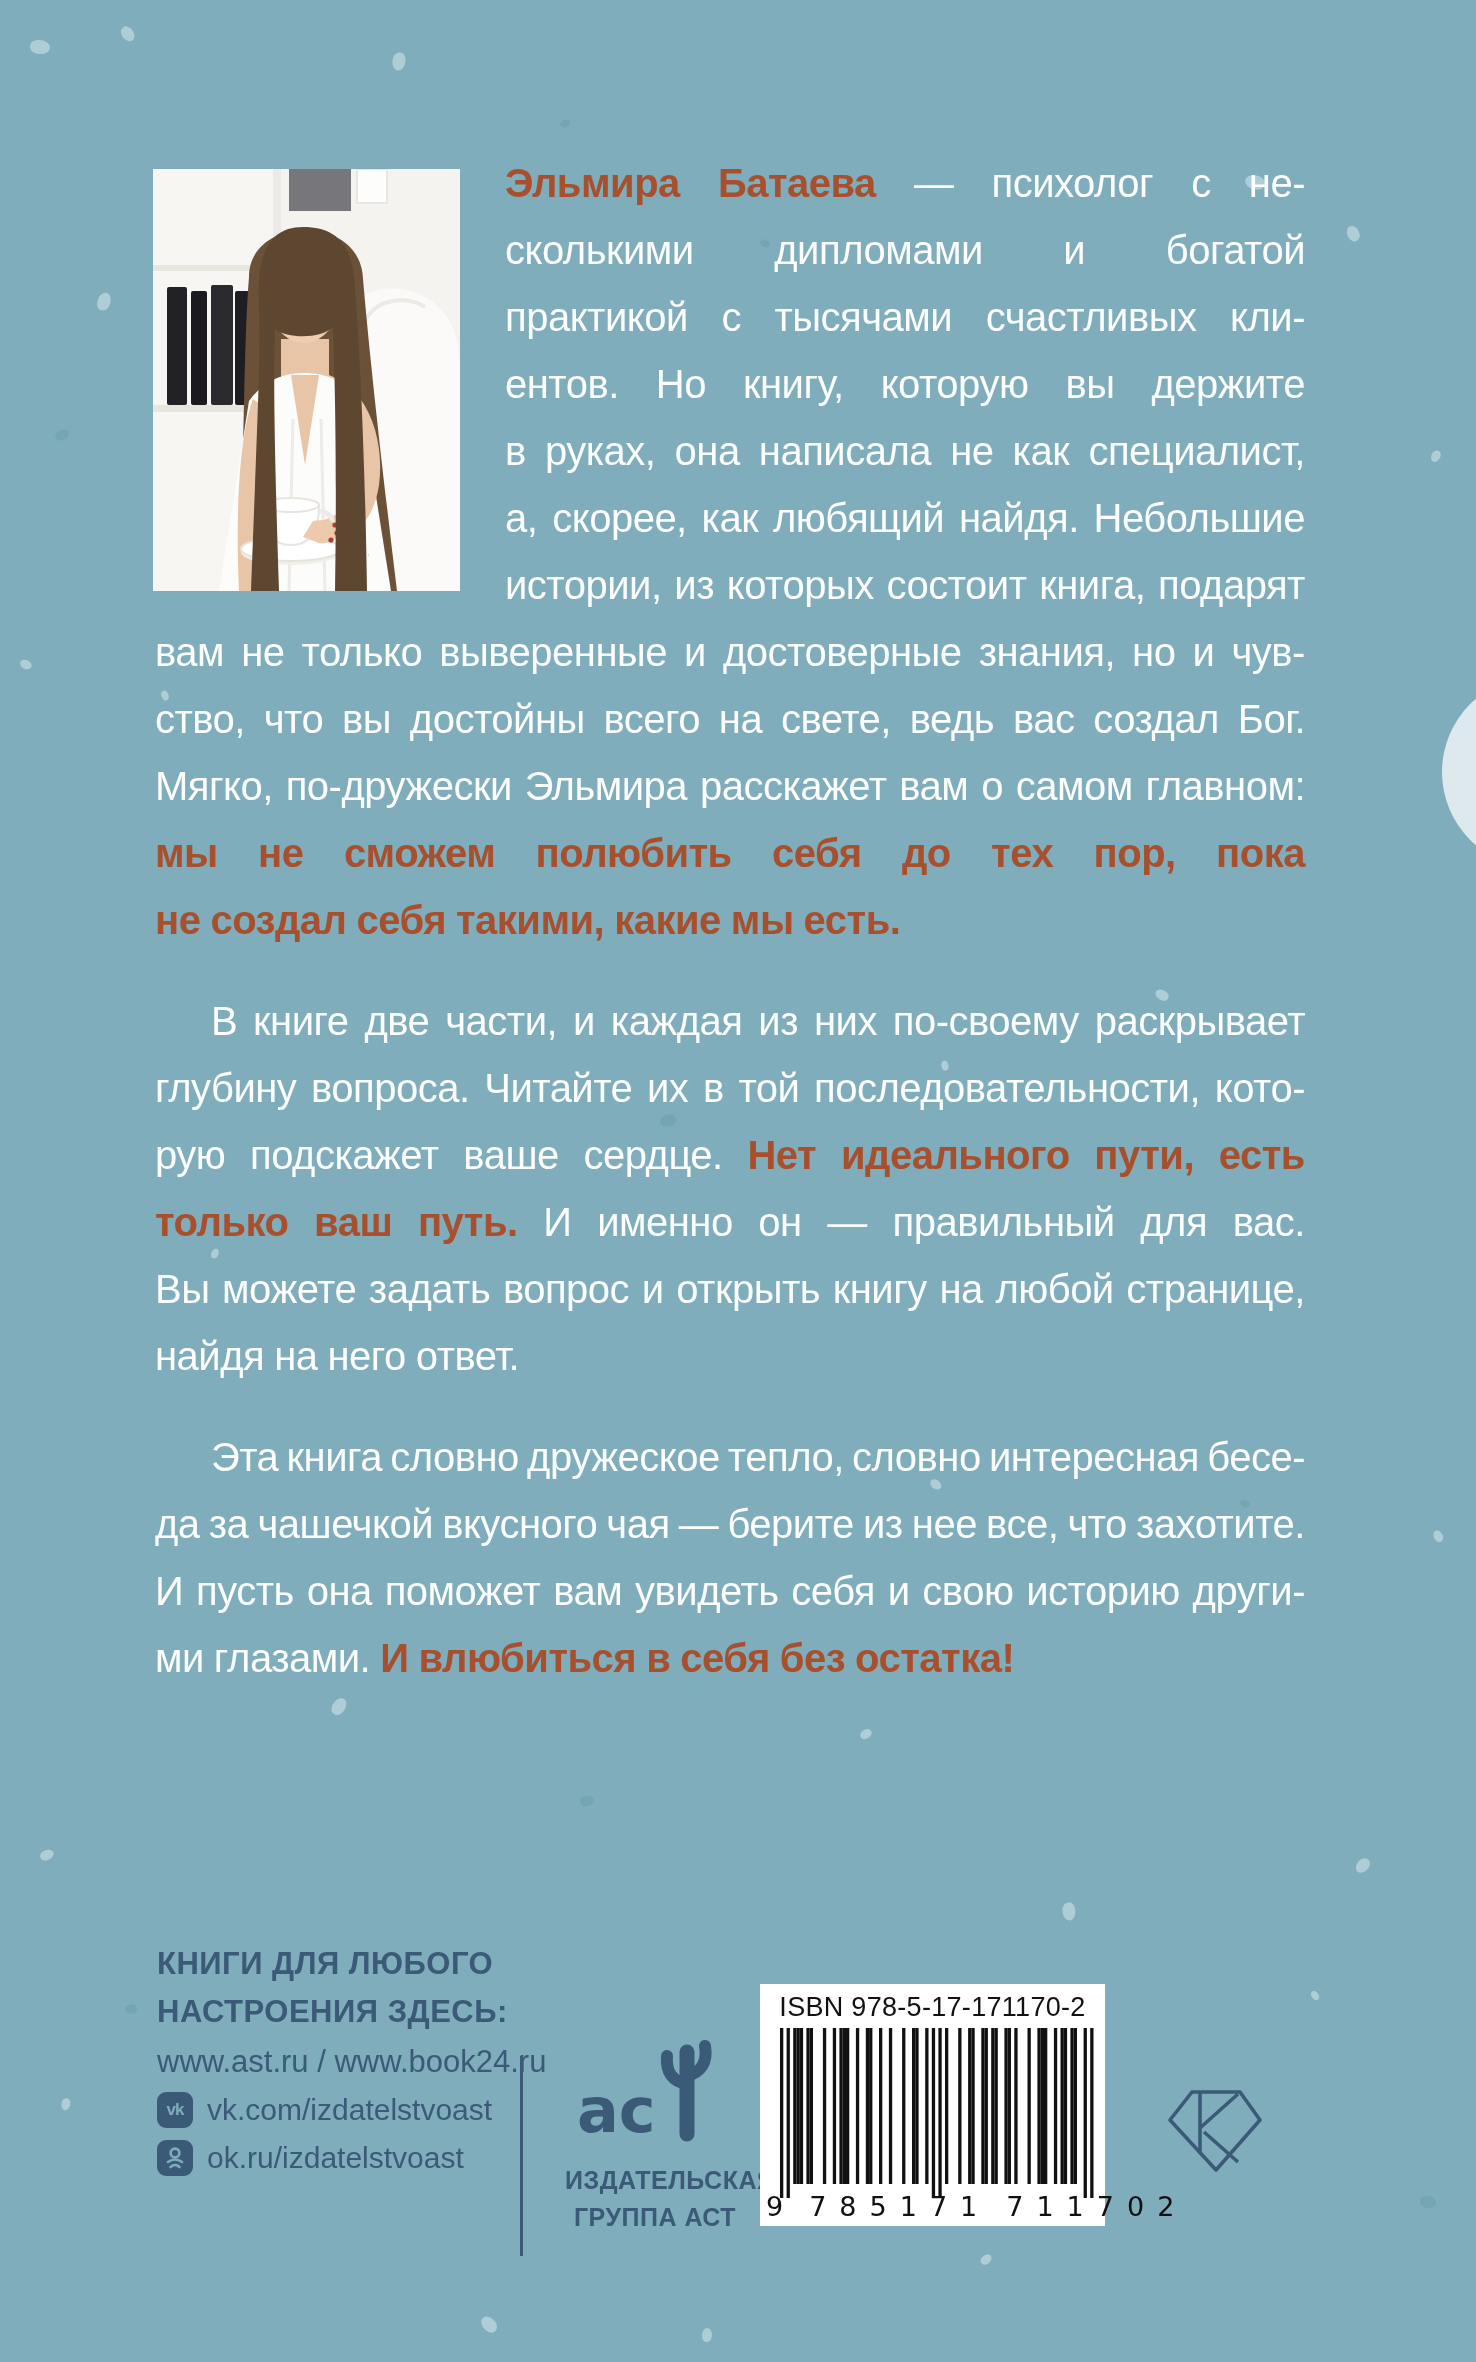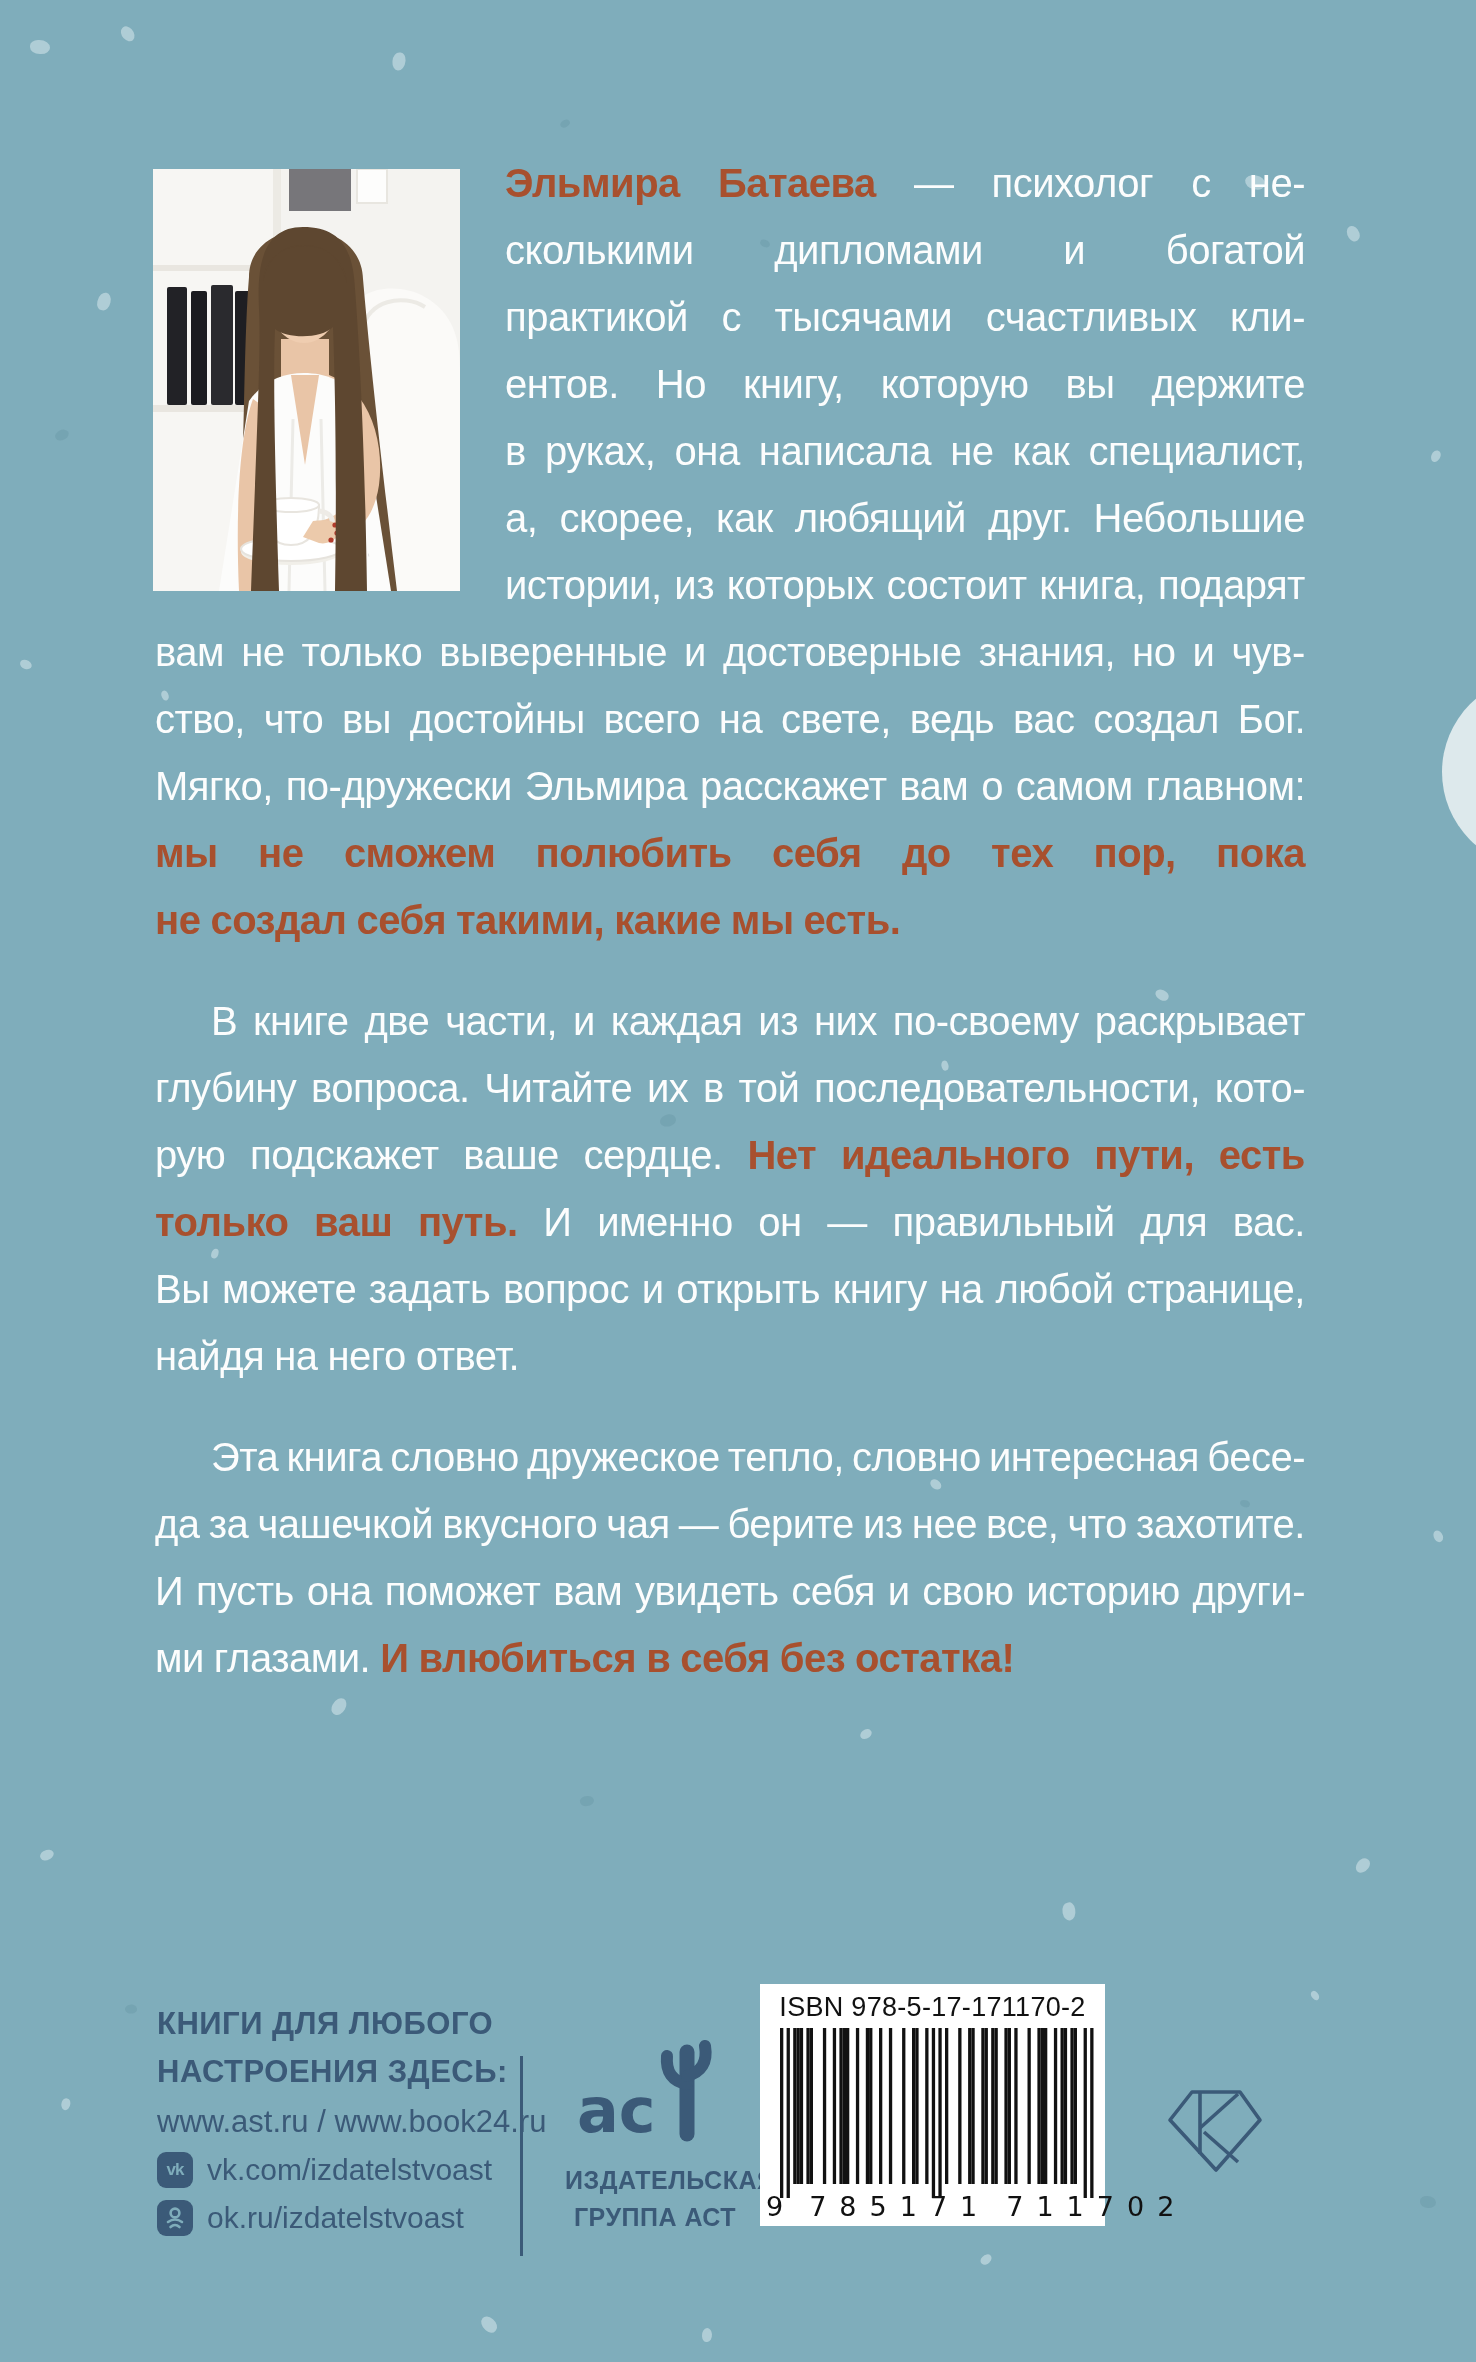--- a/index.html
+++ b/index.html
@@ -19,21 +19,21 @@
   .tline{height:67px;display:flex;align-items:center;font-size:40px;letter-spacing:-0.5px;
     box-sizing:border-box;}
   .tline.just{justify-content:space-between;}
   .tline.last{justify-content:flex-start;gap:10px;}
   .tline.narrow{margin-left:350px;width:800px;}
   .tline.indent{padding-left:56px;}
   .tline .acc{color:#a8502e;font-weight:bold;}
   .pgap{margin-top:34px;}
 
   
-  .f-promo{position:absolute;left:157px;top:2000px;color:#3b5a78;}
+  .f-promo{position:absolute;left:157px;top:1940px;color:#3b5a78;}
   .f-promo .pb{font-weight:bold;font-size:31px;line-height:48px;letter-spacing:0.5px;}
   .f-promo .sites{font-size:31px;line-height:48px;margin-top:2px;}
   .link-row{display:flex;align-items:center;gap:14px;height:48px;font-size:30px;}
   .sicon{width:36px;height:36px;border-radius:9px;background:#3b5a78;display:flex;
     align-items:center;justify-content:center;flex:0 0 36px;}
   .sicon span{color:#7fadbb;font-weight:bold;font-size:17px;letter-spacing:-1px;}
   .divider{position:absolute;left:520px;top:2056px;width:3px;height:200px;background:#3b5a78;}
   .ast-block{position:absolute;left:565px;top:2026px;width:180px;text-align:center;color:#3b5a78;}
   .ast-text{font-weight:bold;font-size:25px;line-height:37px;letter-spacing:0.5px;}
   .isbn-box{position:absolute;left:760px;top:1984px;width:345px;height:242px;background:#ffffff;}
@@ -171,21 +171,21 @@
         <span>написала</span>
         <span>не</span>
         <span>как</span>
         <span>специалист,</span>
       </div>
       <div class="tline just narrow">
         <span>а,</span>
         <span>скорее,</span>
         <span>как</span>
         <span>любящий</span>
-        <span>друг.</span>
+        <span>найдя.</span>
         <span>Небольшие</span>
       </div>
       <div class="tline just narrow">
         <span>истории,</span>
         <span>из</span>
         <span>которых</span>
         <span>состоит</span>
         <span>книга,</span>
         <span>подарят</span>
       </div>

